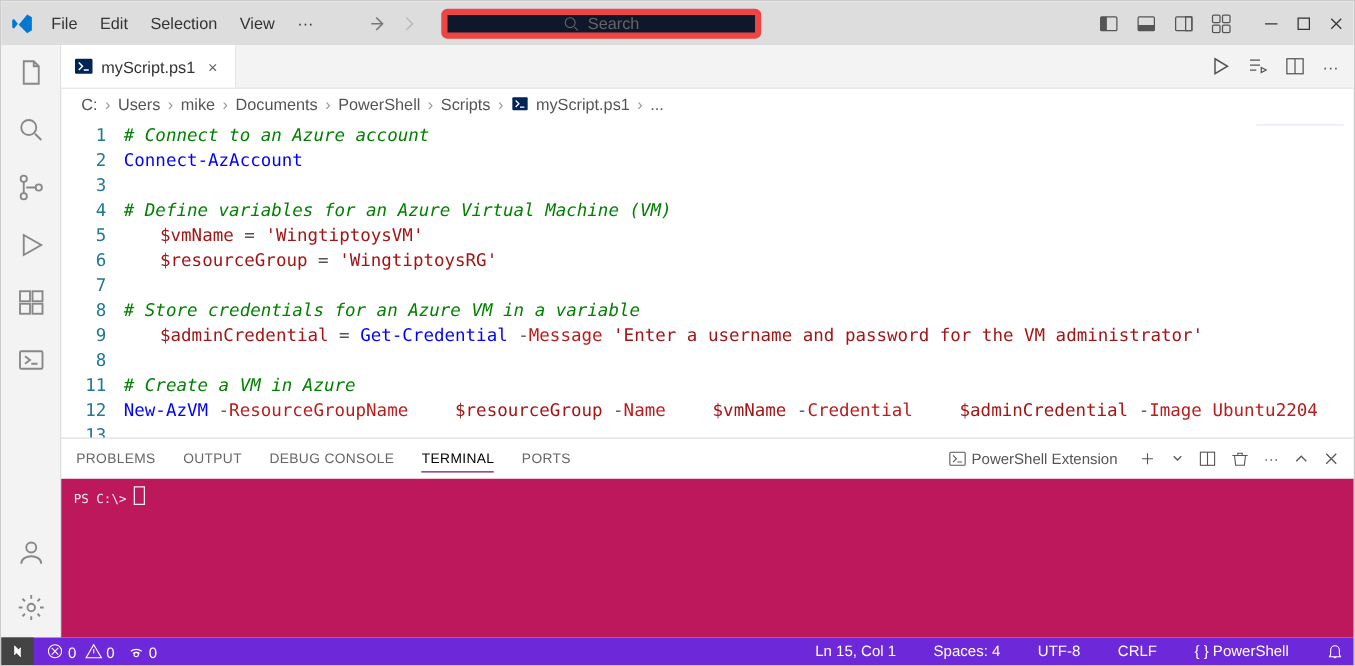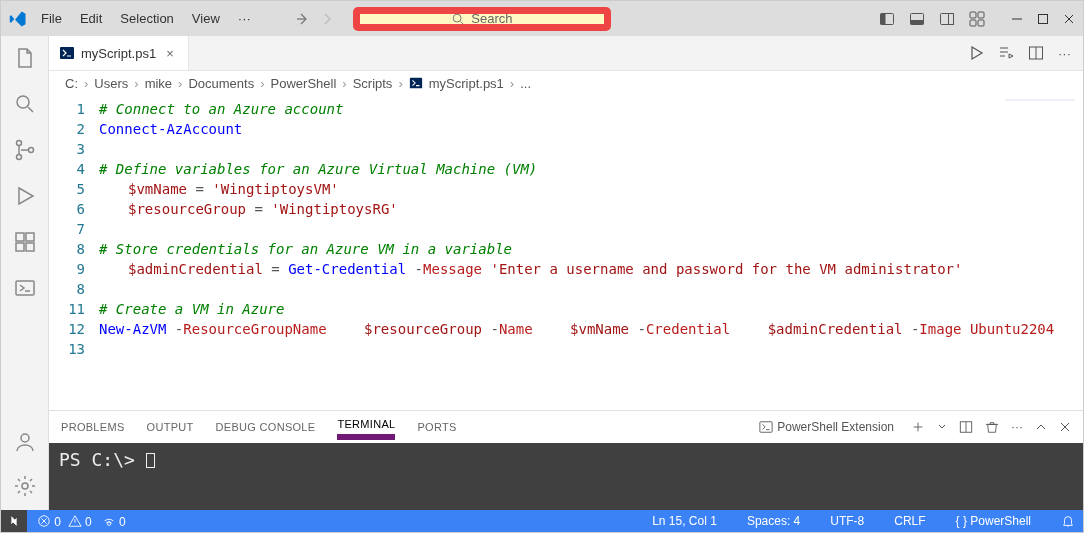--- a/index.html
+++ b/index.html
@@ -5,21 +5,21 @@
 * { margin: 0; padding: 0; box-sizing: border-box; }
 body { font-family: "Segoe UI", sans-serif; font-size: 13px; color: #333; background: #fff; width: 1084px; height: 533px; overflow: hidden; display: flex; flex-direction: column; border: 1px solid #ccc; }
 
 
 .titlebar { height: 35px; background: #dddddd; display: flex; align-items: center; padding: 0 8px; gap: 6px; }
 .titlebar .logo { width: 18px; height: 18px; }
 .titlebar .menu { display: flex; gap: 2px; }
 .titlebar .menu span { padding: 4px 8px; cursor: pointer; color: #333; }
 .titlebar .nav { display: flex; gap: 8px; margin-left: 30px; color: #777; }
 .titlebar .nav svg { width: 16px; height: 16px; }
-.titlebar .search { flex: 1; max-width: 450px; height: 24px; background: #fef9c3; border: 7px solid #ef4444; border-radius: 5px; margin: 0 12px; display: flex; align-items: center; justify-content: center; gap: 6px; color: #666; }
+.titlebar .search { flex: 1; max-width: 450px; height: 24px; background: #0f172a; border: 5px solid #ef4444; border-radius: 5px; margin: 0 12px; display: flex; align-items: center; justify-content: center; gap: 6px; color: #666; }
 .titlebar .win-controls { display: flex; gap: 14px; margin-left: auto; color: #555; }
 .titlebar .layout-icons { display: flex; gap: 14px; color: #555; }
 .titlebar .spacer { flex: 1; }
 
 
 .main { flex: 1; display: flex; min-height: 0; }
 
 
 .activitybar { width: 48px; background: #f3f3f3; display: flex; flex-direction: column; align-items: center; padding-top: 10px; gap: 22px; color: #888; border-right: 1px solid #e0e0e0; }
 .activitybar .bottom { margin-top: auto; display: flex; flex-direction: column; gap: 20px; padding-bottom: 12px; align-items: center; }
@@ -46,32 +46,32 @@
 .code { flex: 1; padding: 4px 16px 0 0; font-family: Consolas, monospace; font-size: 14px; line-height: 20px; white-space: pre; }
 .minimap { position: absolute; right: 8px; top: 4px; width: 70px; height: 20px; background: linear-gradient(to bottom, #e0e0f0 2px, transparent 2px); opacity: .5; }
 .tok-comment { color: #008000; font-style: italic; }
 .tok-cmdlet { color: #0000ff; }
 .tok-var { color: #a31515; margin-left: 29px; }
 .tok-string { color: #a31515; }
 .tok-param { color: #b91c1c; }
 .tok-op { color: #555; }
 
 
-.panel { height: 100px; border-top: 1px solid #e0e0e0; display: flex; flex-direction: column; }
+.panel { height: 160px; border-top: 1px solid #e0e0e0; display: flex; flex-direction: column; }
 .panel-tabs { height: 32px; display: flex; align-items: center; padding: 0 12px; gap: 22px; color: #666; font-size: 11px; }
 .panel-tabs .ptab { letter-spacing: 0.3px; padding: 4px 0; }
-.panel-tabs .ptab.active { color: #000; border-bottom: 6px solid #701a75; }
+.panel-tabs .ptab.active { color: #000; border-bottom: 1px solid #701a75; }
 .panel-tabs .right { margin-left: auto; display: flex; align-items: center; gap: 12px; color: #555; font-size: 12px; justify-content: center; }
 .panel-tabs .right .label { border: 1px solid transparent; padding: 2px 4px; display: flex; align-items: center; gap: 4px; }
-.terminal { flex: 1; background: #404040; color: #eeedf0; font-family: Consolas, monospace; font-size: 18px; padding: 6px 10px; }
+.terminal { flex: 1; background: #be185d; color: #eeedf0; font-family: Consolas, monospace; font-size: 10px; padding: 6px 10px; }
 .cursor-box { display: inline-block; width: 9px; height: 15px; border: 1px solid #eeedf0; vertical-align: -2px; }
 
 
 .statusbar { height: 22px; background: #68217a; background: #2c2c2c; background: #007acc; display: flex; align-items: center; color: #fff; font-size: 12px; padding: 0 8px; gap: 12px; }
-.statusbar { background: #3b82f6; }
+.statusbar { background: #6d28d9; }
 .statusbar .sb-left { display: flex; align-items: center; gap: 10px; }
 .statusbar .sb-right { margin-left: auto; display: flex; align-items: center; gap: 30px; }
 .statusbar .remote { background: #444; padding: 0 6px; height: 22px; display: flex; align-items: center; margin-left: -8px; }
 .statusbar svg { width: 14px; height: 14px; }
 
 .icon { display: inline-flex; }
 </style>
 </head>
 <body>
 

